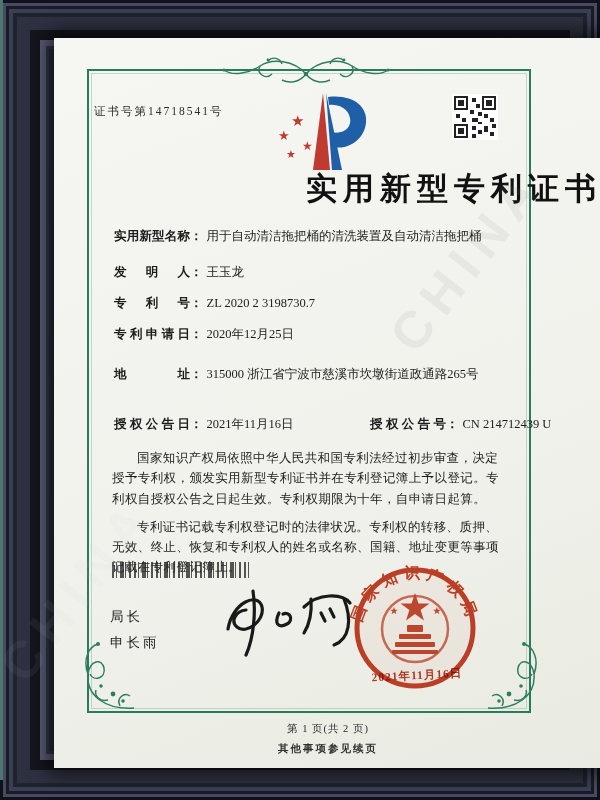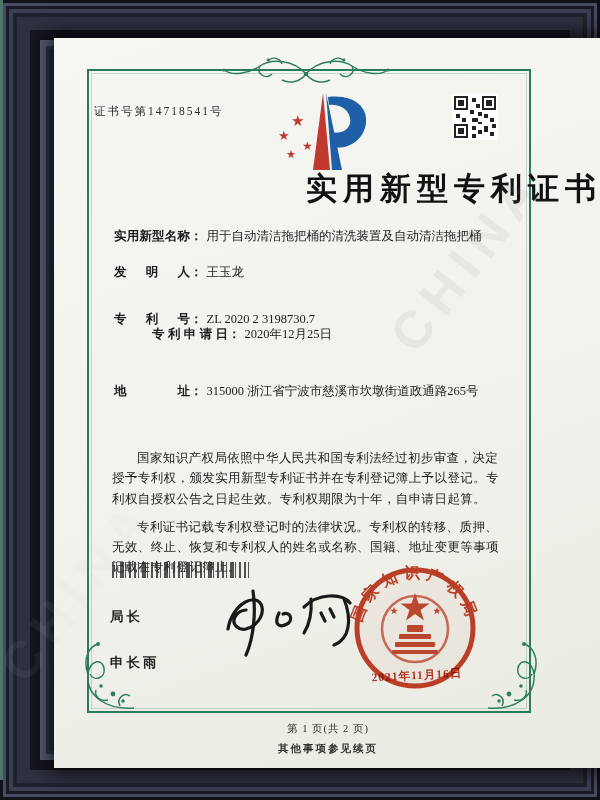--- a/index.html
+++ b/index.html
@@ -53,41 +53,41 @@
     font-size:31px;font-weight:bold;color:#111;letter-spacing:6px;
   }
   
   .row{position:absolute;left:60px;font-size:12.5px;color:#1c1c1c;white-space:nowrap;}
   .row .f-label{
     display:inline-block;width:76px;text-align:justify;text-align-last:justify;
     font-weight:bold;vertical-align:bottom;
   }
   .row .colon{font-weight:bold;}
   .row .f-value{margin-left:4px;}
-  .r1{top:190px;} .r2{top:226px;} .r3{top:273px;} .r4{top:288px;margin-left:38px;}
-  .r5{top:319px;} .r6{top:345px;} .r7{top:378px;}
+  .r1{top:190px;} .r2{top:226px;} .r3{top:257px;} .r4{top:288px;}
+  .r5{top:319px;} .r6{top:328px;} .r7{top:378px;}
   .pair2{position:absolute;left:256px;top:0;}
   .r7 .f-label2{display:inline-block;width:76px;text-align:justify;text-align-last:justify;font-weight:bold;}
   
   .bodytext{
     position:absolute;left:50px;top:402px;width:414px;
     font-size:12.5px;line-height:1.62;color:#1e1e1e;letter-spacing:.4px;
   }
   .bodytext p{margin:8px;text-indent:2em;}
   
   .barcode{
     position:absolute;left:58px;top:524px;width:140px;height:16px;opacity:.8;
     background:repeating-linear-gradient(90deg,
       #2c2c2c 0 2px,transparent 2px 4px,#2c2c2c 4px 5px,transparent 5px 8px,
       #2c2c2c 8px 12px,transparent 12px 13px,#2c2c2c 13px 14px,transparent 14px 17px,
       #2c2c2c 17px 19px,transparent 19px 22px);
   }
-  .signer{position:absolute;left:56px;font-size:13.5px;font-weight:bold;color:#222;
+  .signer{position:absolute;left:56px;font-size:13.5px;font-weight:normal;color:#222;
     letter-spacing:3px;font-family:"Liberation Sans","DejaVu Sans",sans-serif;}
-  .signer.t{top:570px;} .signer.n{top:616px;}
+  .signer.t{top:570px;} .signer.n{top:596px;}
   .signature{position:absolute;left:162px;top:543px;width:150px;height:92px;}
   .seal{position:absolute;left:296px;top:525px;width:130px;height:130px;mix-blend-mode:multiply;}
   .seal-date{
     position:absolute;left:290px;top:630px;width:146px;text-align:center;
     color:#bf3d28;font-size:11.5px;font-weight:bold;letter-spacing:1px;
     transform:rotate(-3deg);mix-blend-mode:multiply;
   }
   .page-footer{
     position:absolute;left:0;top:648px;width:100%;text-align:center;
     font-size:10.5px;color:#2a2a2a;letter-spacing:1px;margin-top:36px;
@@ -207,20 +207,24 @@
   </div>
   <div class="row r3">
     <span class="f-label">专利号</span><span class="colon">：</span><span class="f-value">ZL 2020 2 3198730.7</span>
   </div>
   <div class="row r4">
     <span class="f-label">专利申请日</span><span class="colon">：</span><span class="f-value">2020年12月25日</span>
   </div>
   <div class="row r6">
     <span class="f-label">地址</span><span class="colon">：</span><span class="f-value">315000 浙江省宁波市慈溪市坎墩街道政通路265号</span>
   </div>
+  <div class="row r7">
+    <span class="f-label">授权公告日</span><span class="colon">：</span><span class="f-value">2021年11月16日</span>
+    <span class="pair2"><span class="f-label2">授权公告号</span><span class="colon">：</span><span class="f-value">CN 214712439 U</span></span>
+  </div>
 
   <div class="bodytext">
     <p>国家知识产权局依照中华人民共和国专利法经过初步审查，决定授予专利权，颁发实用新型专利证书并在专利登记簿上予以登记。专利权自授权公告之日起生效。专利权期限为十年，自申请日起算。</p>
     <p>专利证书记载专利权登记时的法律状况。专利权的转移、质押、无效、终止、恢复和专利权人的姓名或名称、国籍、地址变更等事项记载在专利登记簿上。</p>
   </div>
 
   <div class="barcode"></div>
 
   <div class="signer t">局长</div>
   <div class="signer n">申长雨</div>

